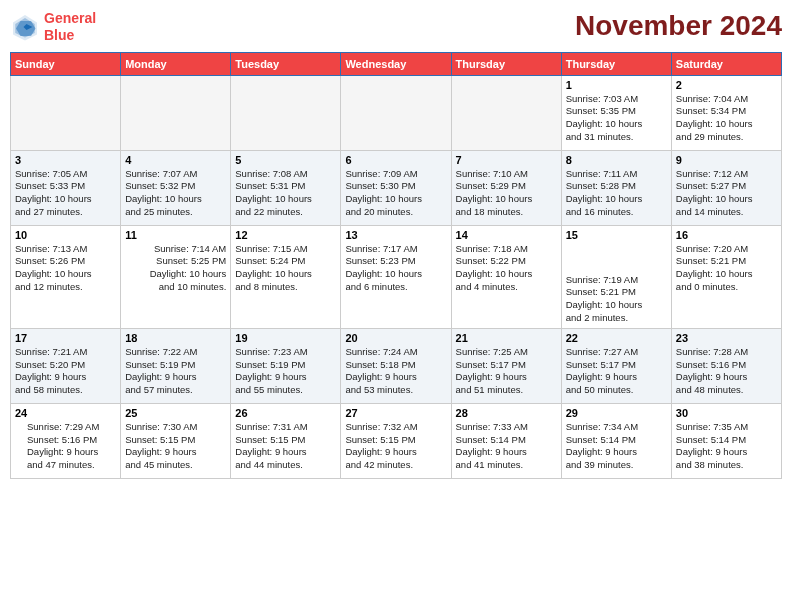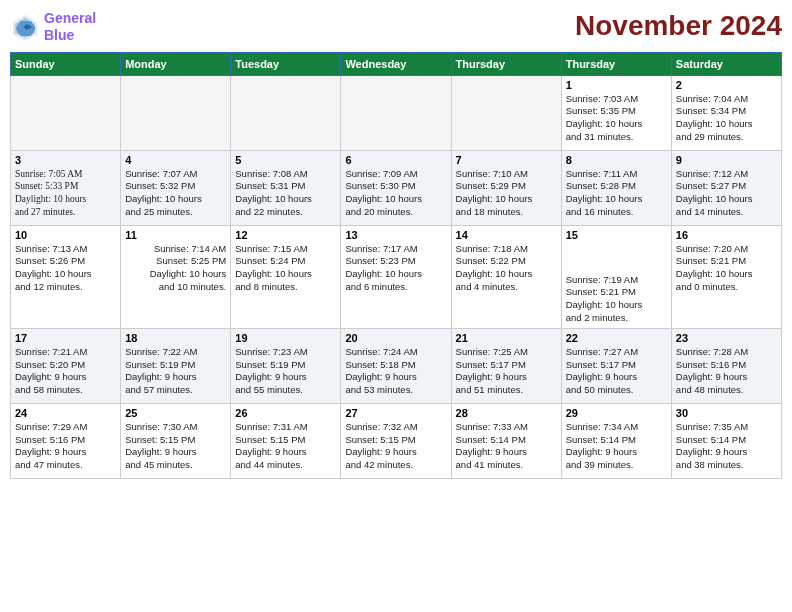--- a/index.html
+++ b/index.html
@@ -20,21 +20,21 @@
       display: flex;
       align-items: center;
       gap: 4px;
     }
     .logo-text {
       font-size: 14px;
       font-weight: bold;
       color: #2c2c2c;
       line-height: 1.2;
     }
-    .logo-text .blue { color: #8b5cf6; }
+    .logo-text .blue { color: #ef4444; }
     .logo-icon {
       width: 30px;
       height: 30px;
     }
     .title-block {
       text-align: right;
     }
     .month-title {
       font-size: 28px;
       font-weight: bold;
@@ -43,21 +43,21 @@
     .subtitle {
       font-size: 13px;
       color: #555;
     }
     table {
       width: 100%;
       border-collapse: collapse;
       font-size: 10px;
     }
     th {
-      background-color: #15803d;
+      background-color: #ef4444;
       color: #fff;
       text-align: left;
       padding: 5px 4px;
       font-size: 11px;
       border: 1px solid #2e6db4;
     }
     td {
       border: 1px solid #ccc;
       vertical-align: top;
       padding: 3px 4px;
@@ -137,21 +137,21 @@
           <div class="day-num">2</div>
           <div class="day-info" style="white-space: pre-line;">Sunrise: 7:04 AM
 Sunset: 5:34 PM
 Daylight: 10 hours
 and 29 minutes.</div>
         </td>
       </tr>
       <tr>
         <td>
           <div class="day-num">3</div>
-          <div class="day-info" style="white-space: pre-line; font-family: Liberation Serif, serif;">Sunrise: 7:05 AM
+          <div class="day-info" style="white-space: pre-line;">Sunrise: 7:05 AM
 Sunset: 5:33 PM
 Daylight: 10 hours
 and 27 minutes.</div>
         </td>
         <td>
           <div class="day-num">4</div>
           <div class="day-info" style="white-space: pre-line;">Sunrise: 7:07 AM
 Sunset: 5:32 PM
 Daylight: 10 hours
 and 25 minutes.</div>
@@ -290,21 +290,21 @@
           <div class="day-num">23</div>
           <div class="day-info" style="white-space: pre-line;">Sunrise: 7:28 AM
 Sunset: 5:16 PM
 Daylight: 9 hours
 and 48 minutes.</div>
         </td>
       </tr>
       <tr>
         <td>
           <div class="day-num">24</div>
-          <div class="day-info" style="white-space: pre-line;">Sunrise: 7:29 AM
+          <div class="day-info" style="white-space: pre-line; margin-left: 12px;">Sunrise: 7:29 AM
 Sunset: 5:16 PM
 Daylight: 9 hours
 and 47 minutes.</div>
         </td>
         <td>
           <div class="day-num">25</div>
           <div class="day-info" style="white-space: pre-line;">Sunrise: 7:30 AM
 Sunset: 5:15 PM
 Daylight: 9 hours
 and 45 minutes.</div>

